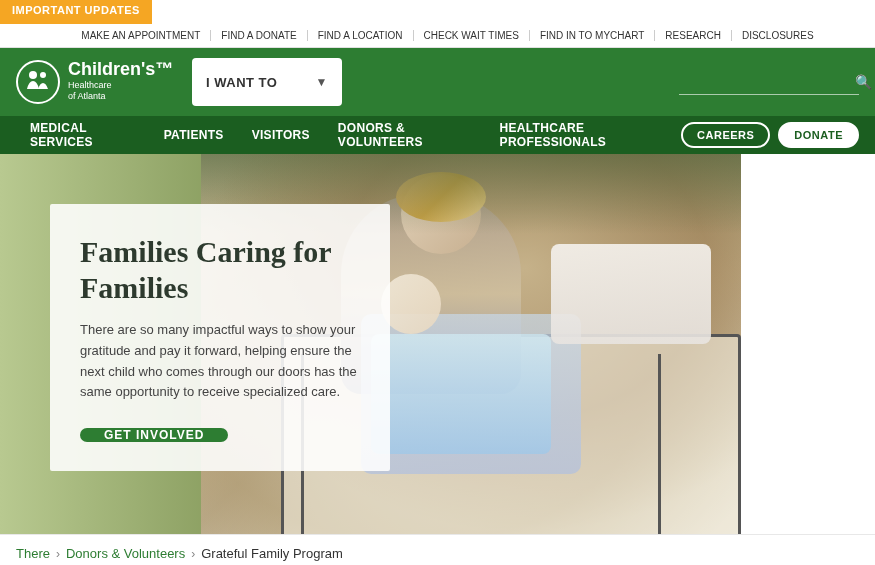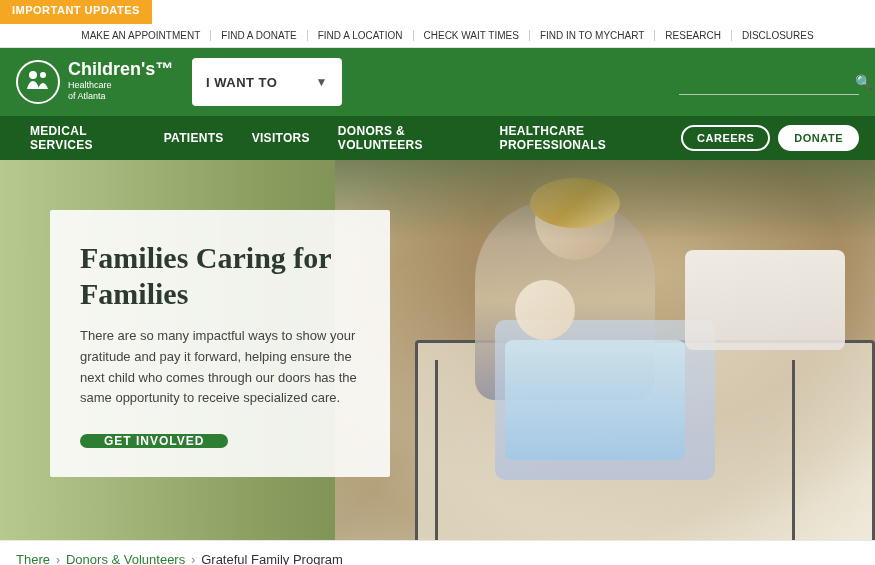--- a/index.html
+++ b/index.html
@@ -109,21 +109,21 @@
     }
     #search-input-wrapper input::placeholder { color: rgba(255,255,255,0.6); }
     #search-icon-btn { color: #fff; cursor: pointer; font-size: 14px; }
 
     
     #primary-nav {
       background: #1b5e20;
       display: flex;
       align-items: center;
       padding: 0 16px;
-      height: 44px;
+      height: 38px;
     }
     #primary-nav .nav-items {
       display: flex;
       align-items: center;
       flex: 1;
       gap: 0;
     }
     #primary-nav .nav-item {
       color: #fff;
       font-size: 12px;
@@ -156,21 +156,21 @@
     }
     .nav-btn-donate {
       background: #fff;
       border: 2px solid #fff;
       color: #1b5e20;
     }
 
     
     #hero {
       position: relative;
-      width: 875px;
+      width: 741px;
       height: 380px;
       overflow: hidden;
       background: #c8d8a0;
     }
 
     
     #hero-bg {
       position: absolute;
       top: 0; left: 0; right: 0; bottom: 0;
       background: linear-gradient(to right, #b8c990 0%, #8a9e60 30%, #6b7c45 60%, #8a9e60 100%);

